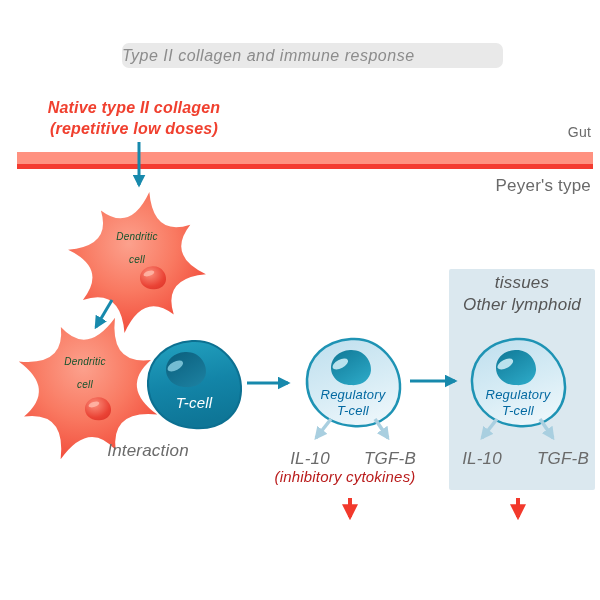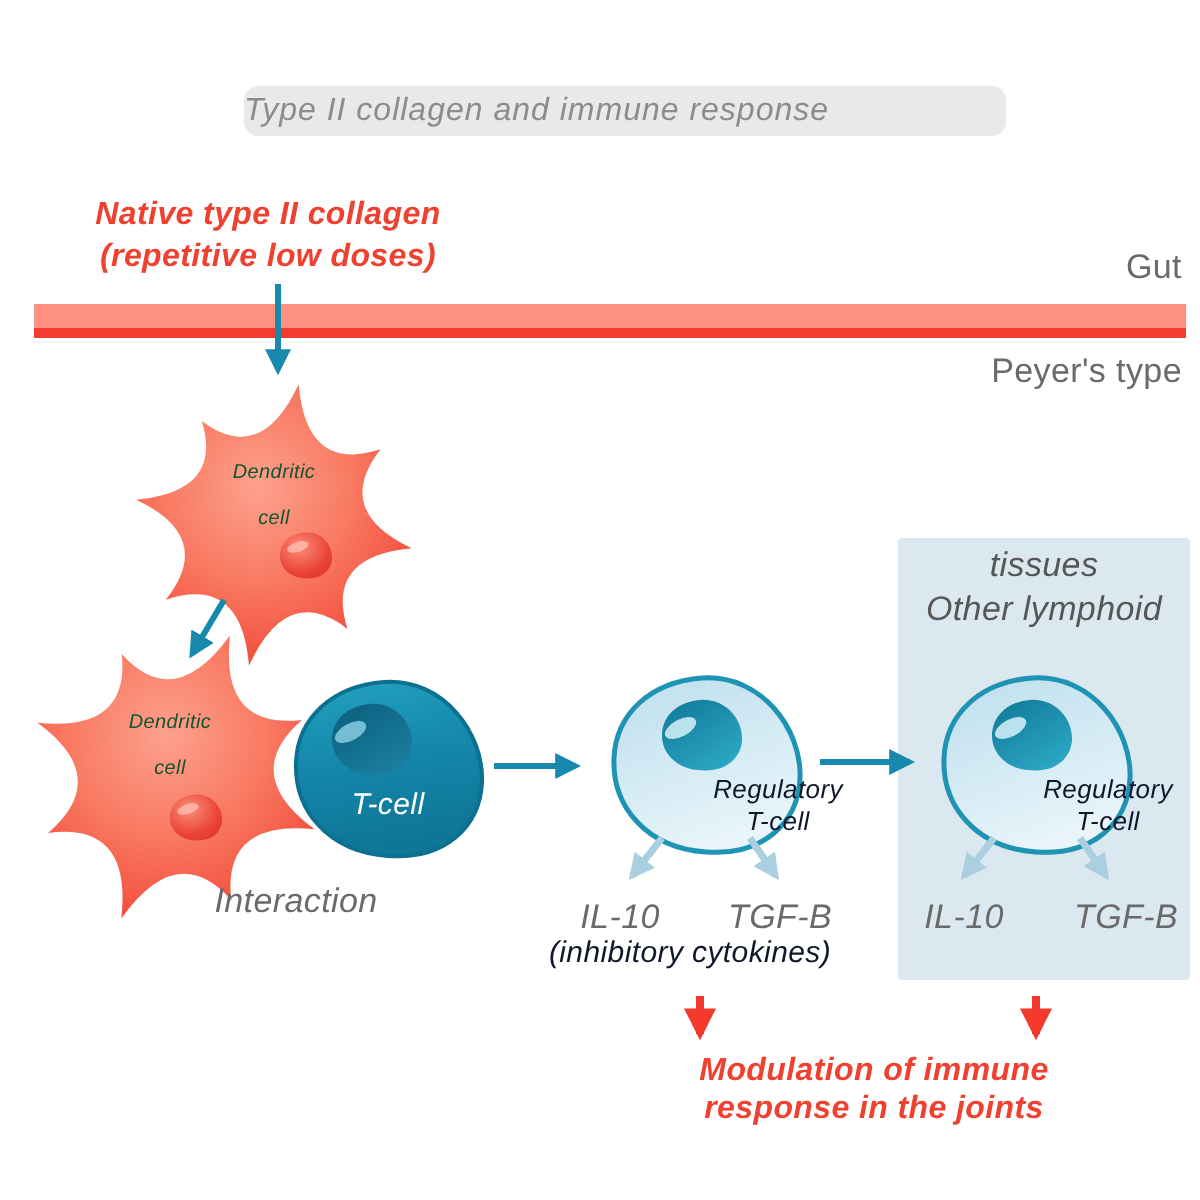--- a/index.html
+++ b/index.html
@@ -16,43 +16,43 @@
     display:flex; align-items:center; justify-content:flex-start;
   }
   .banner-text { font-size:16px; font-style:italic; color:#8c8c8c; letter-spacing:0.5px; }
 
   .top-red { left:24px; top:97px; width:220px; font-size:16px; font-weight:600;
              color:#f0402f; line-height:21px; }
 
   .gut-bar-salmon { position:absolute; left:17px; top:152px; width:576px; height:12px; background:#ff9180; }
   .gut-bar-red    { position:absolute; left:17px; top:164px; width:576px; height:5px;  background:#f43b30; }
 
-  .gut-label    { right:9px; top:124px; font-size:17px; color:#6a6a6a; }
+  .gut-label    { right:9px; top:124px; font-size:14px; color:#6a6a6a; }
   .peyers-label { right:9px; top:176px; font-size:17px; color:#6a6a6a; }
 
   .lymphoid-box { position:absolute; left:449px; top:269px; width:146px; height:221px;
                   background:#dbe8ef; border-radius:2px; }
   .box-title { left:449px; top:272px; width:146px; font-size:17px; color:#565656; line-height:22px; }
 
   .cell-label-white { color:#14532d; font-size:10px; line-height:23px; }
   .d1-label { left:97px;  top:225px; width:80px; }
   .d2-label { left:45px;  top:350px; width:80px; }
   .tcell-label { left:154px; top:394px; width:80px; color:#ffffff; font-size:15px; }
   .interaction-label { left:88px; top:441px; width:120px; font-size:17px; color:#6a6a6a; }
 
-  .reg-label { width:80px; font-size:13px; line-height:16px; color:#0f172a;margin-left:36px; }
+  .reg-label { width:80px; font-size:13px; line-height:16px; color:#0369a1; }
   .reg1-label { left:313px; top:387px; }
   .reg2-label { left:478px; top:387px; }
 
   .cytokine { font-size:17px; color:#6a6a6a; }
   .il10-left  { left:280px; top:449px; width:60px; }
   .tgfb-left  { left:360px; top:449px; width:60px; }
   .il10-right { left:452px; top:449px; width:60px; }
   .tgfb-right { left:532px; top:449px; width:62px; }
-  .inhibitory { left:230px; top:468px; width:230px; font-size:15px; color:#0f172a; }
+  .inhibitory { left:230px; top:468px; width:230px; font-size:15px; color:#b91c1c; }
 
   .modulation { left:317px; top:526px; width:240px; font-size:16px; font-weight:600;
                 color:#f0402f; line-height:19px; }
 
   .overlay { position:absolute; left:0; top:0; }
 </style>
 </head>
 <body>
 
 <div class="stage">
@@ -200,18 +200,14 @@
     <div>Regulatory</div>
     <div>T-cell</div>
   </div>
 
   <div class="lbl center cytokine il10-left">IL-10</div>
   <div class="lbl center cytokine tgfb-left">TGF-B</div>
   <div class="lbl center inhibitory">(inhibitory cytokines)</div>
   <div class="lbl center cytokine il10-right">IL-10</div>
   <div class="lbl center cytokine tgfb-right">TGF-B</div>
 
-  <div class="lbl center modulation">
-    <div>Modulation of immune</div>
-    <div>response in the joints</div>
-  </div>
 
 </div>
 
 </body></html>

